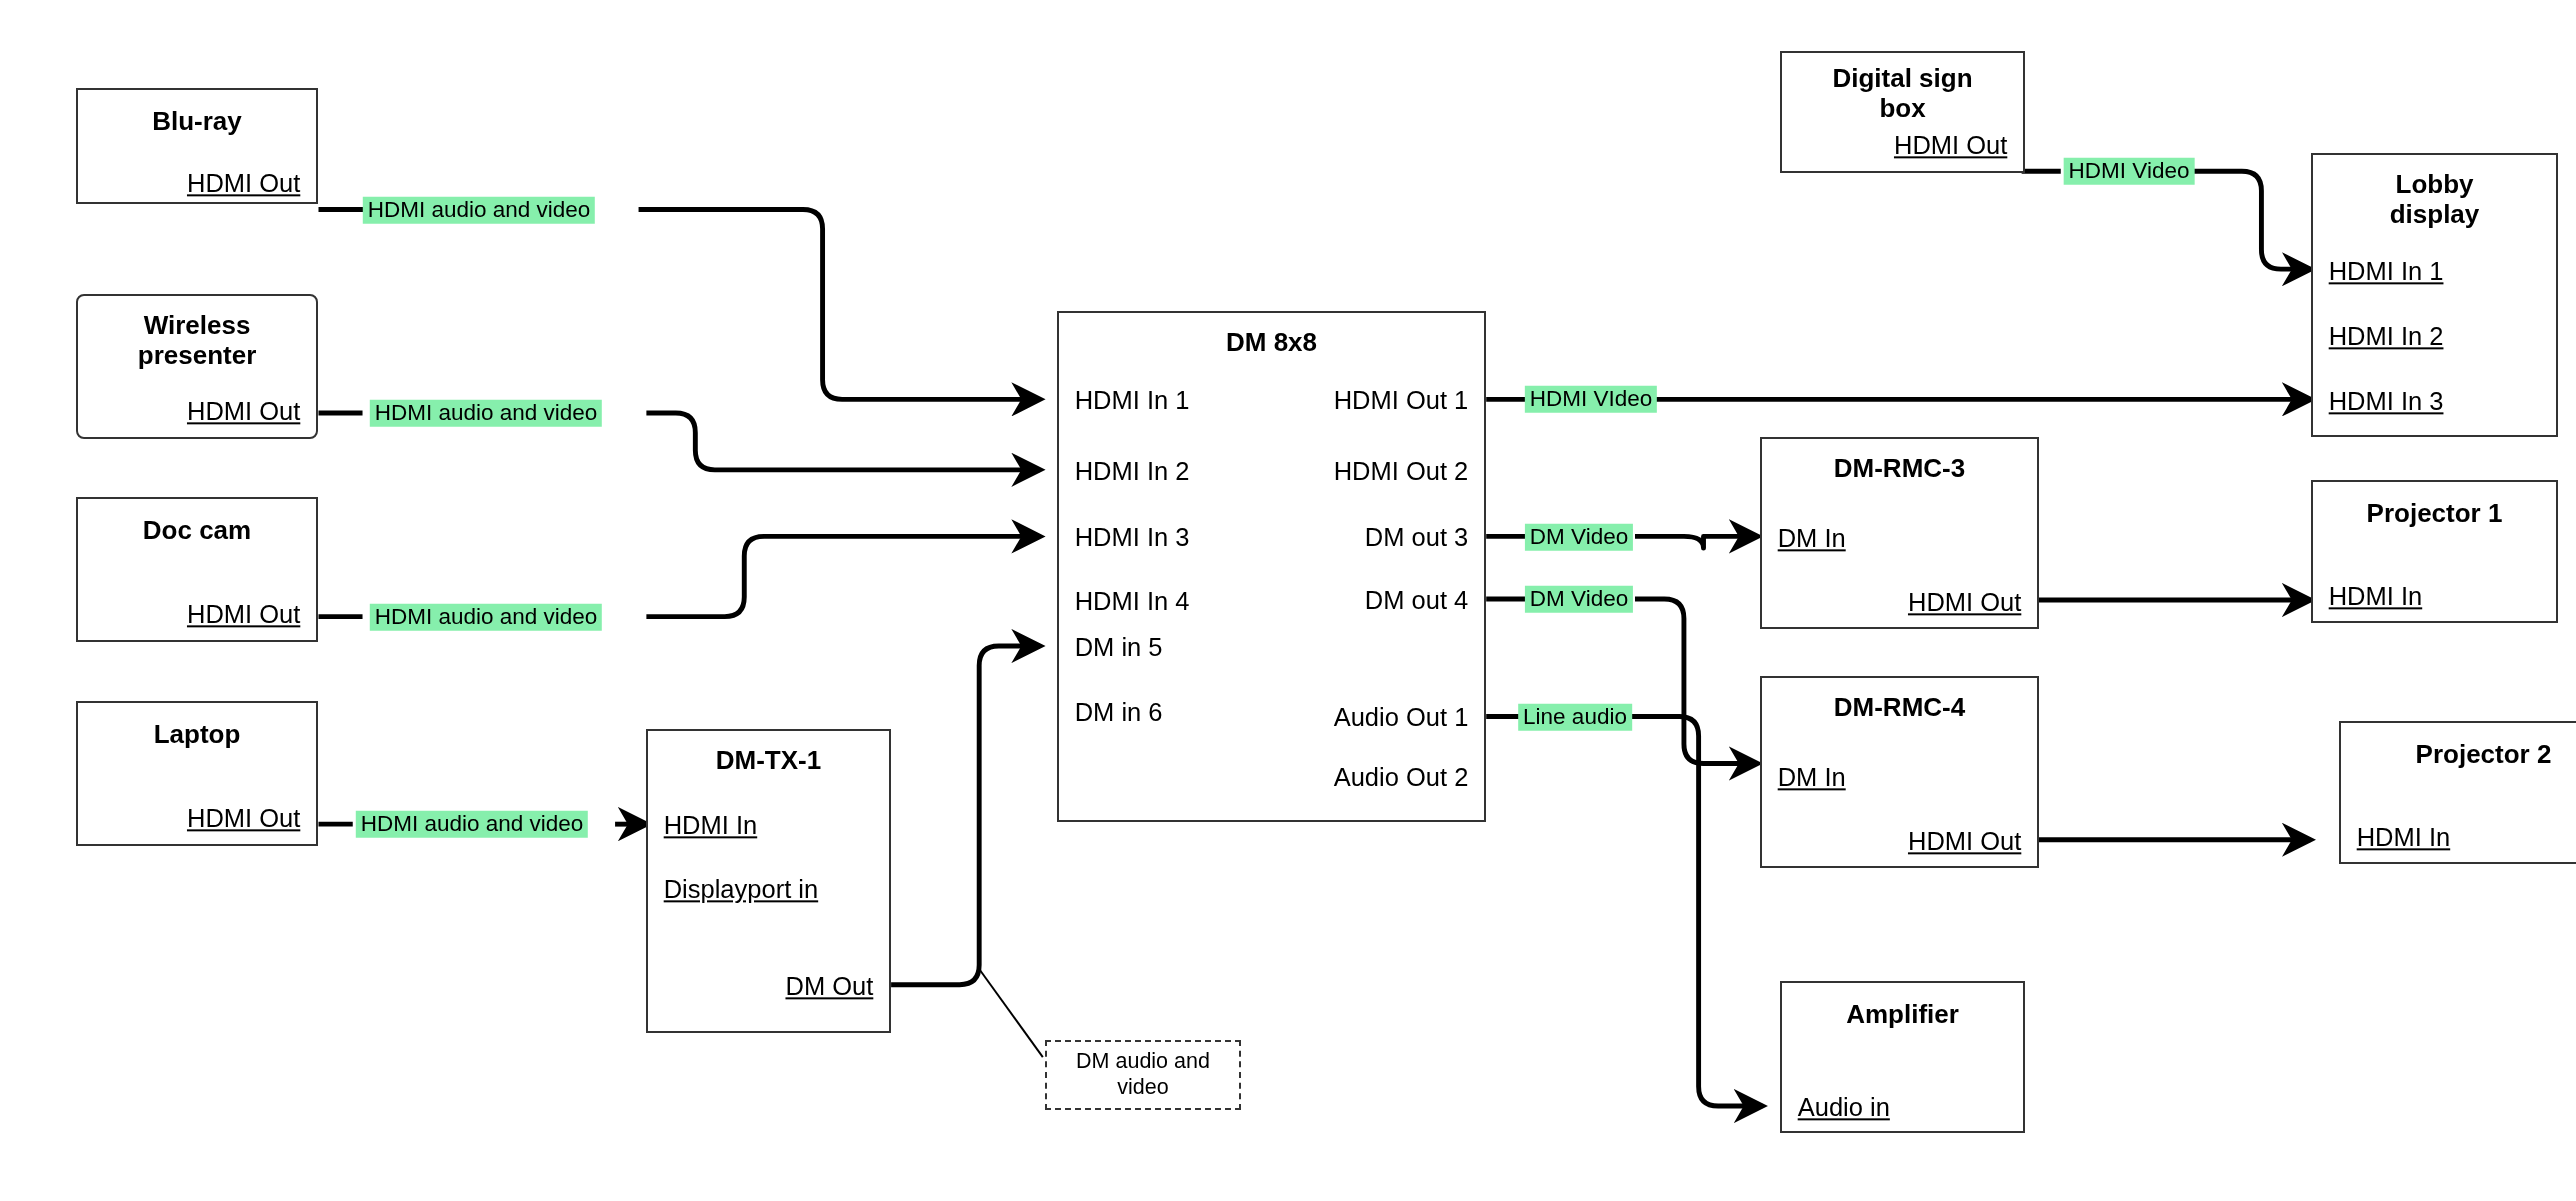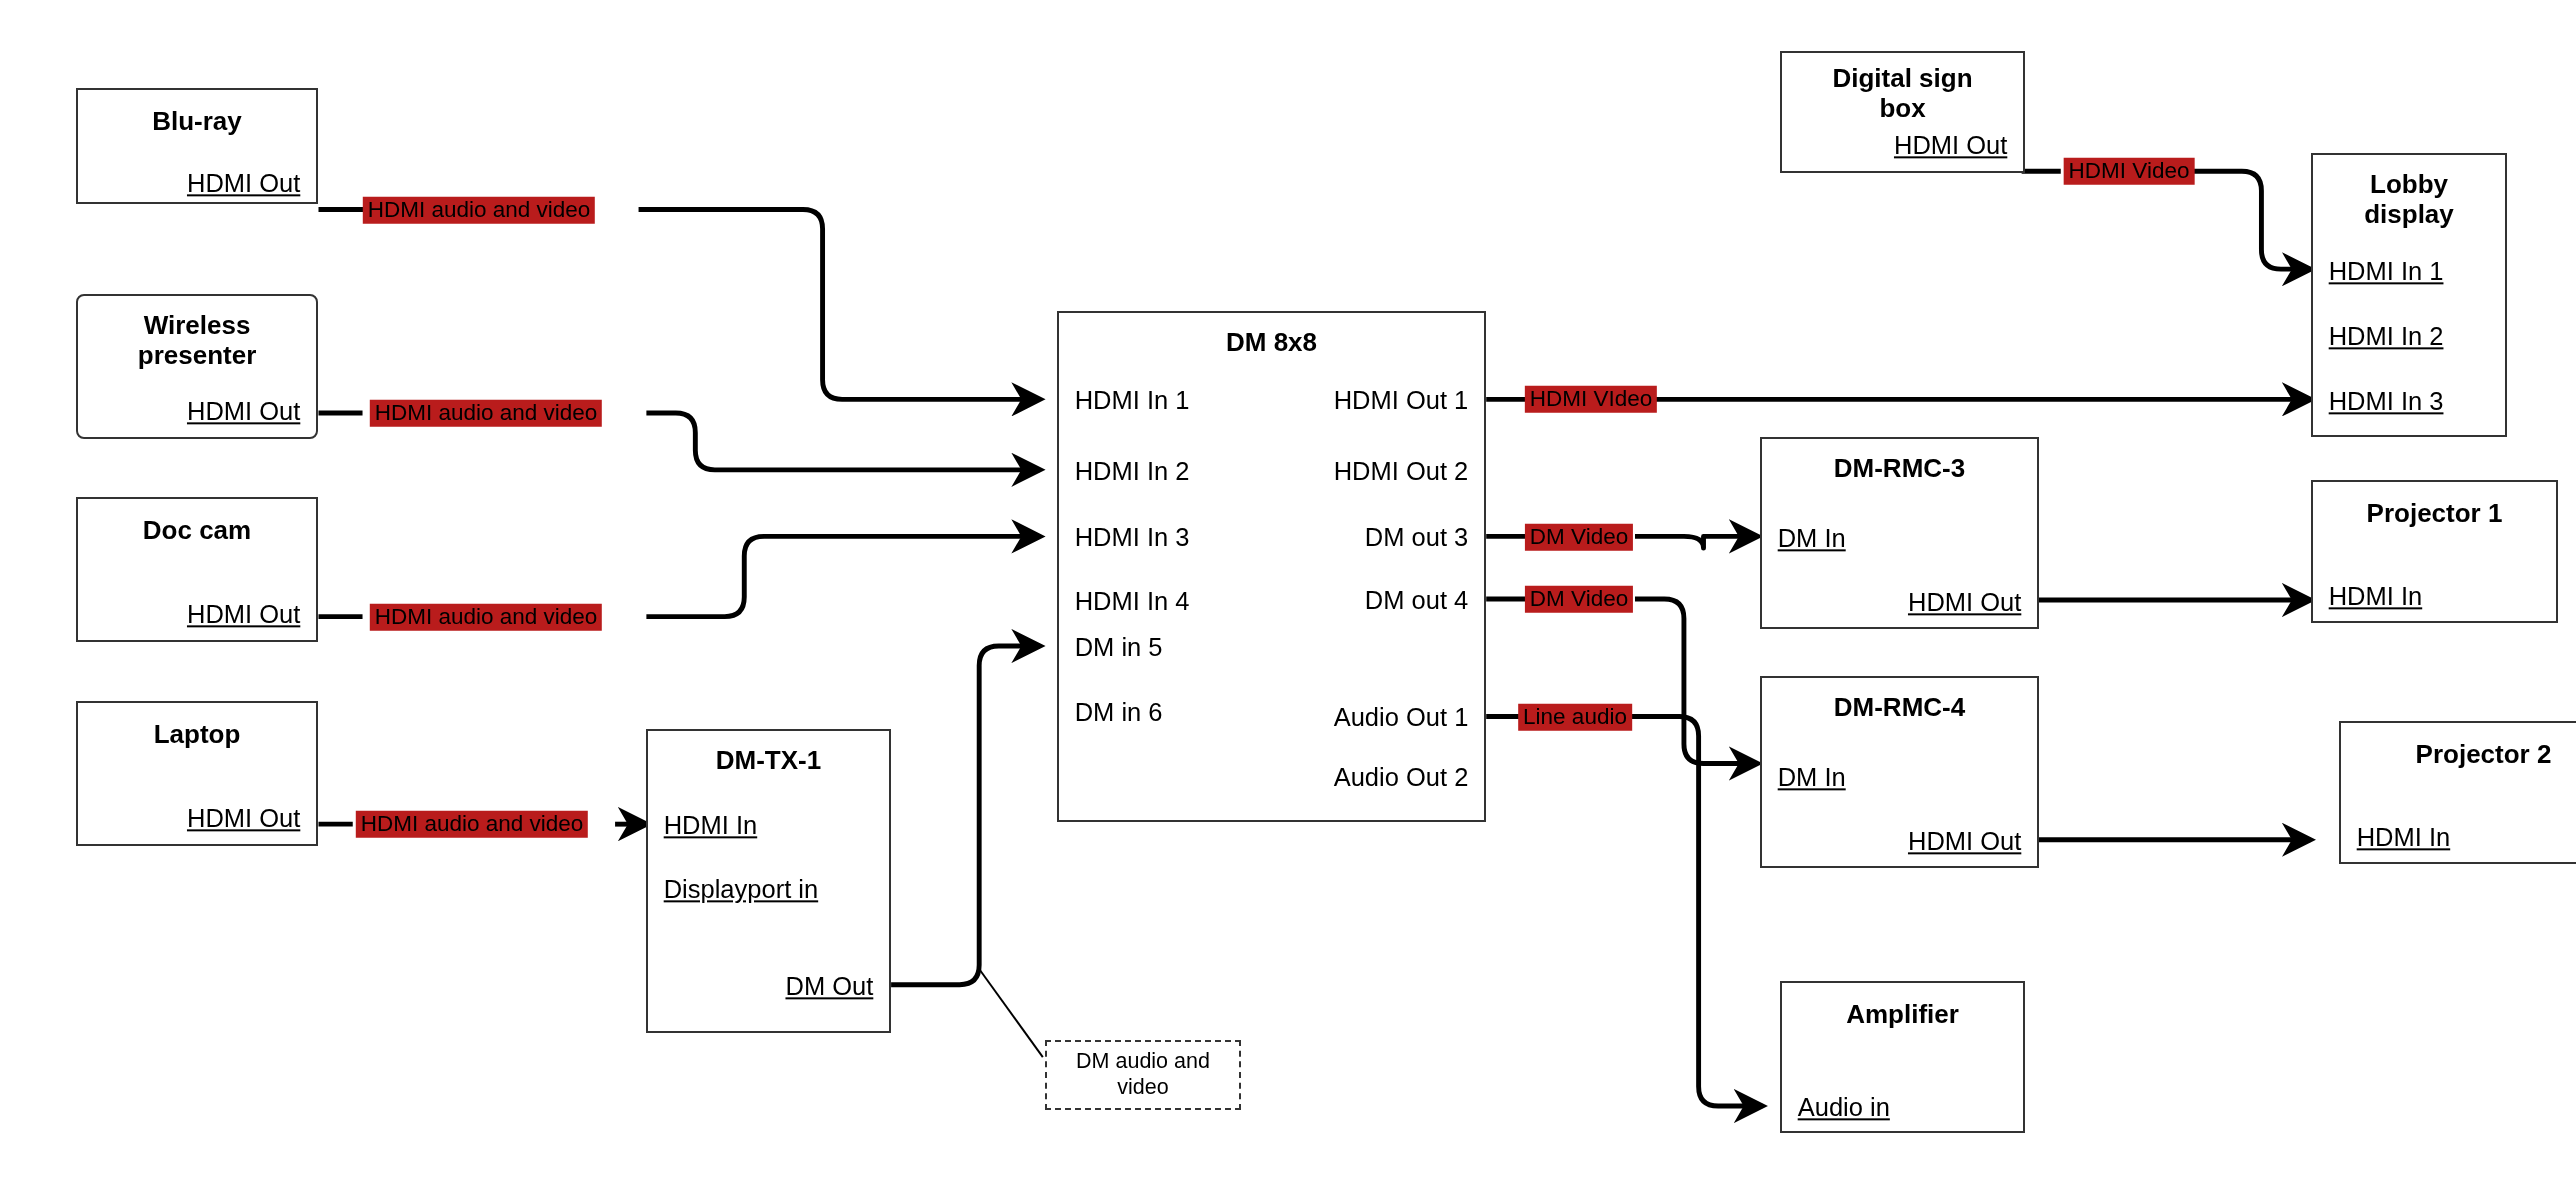--- a/index.html
+++ b/index.html
@@ -51,21 +51,21 @@
   }
   .port.left  { text-align: left; }
   .port.right { text-align: right; }
   .pad { padding-left: 15.7px; padding-right: 15.7px; text-decoration: underline; }
 
   
   .wire-label {
     position: absolute;
     font-size: 22.5px;
     color: #000000;
-    background: #b91c1c;
+    background: #86efac;
     white-space: nowrap;
     line-height: 1;
     padding: 2px 4.9px;
     transform: translate(-50%, -50%);
     text-align: center;
   }
   .callout {
     position: absolute;
     box-sizing: border-box;
     border: 2px dashed #333333;
@@ -176,21 +176,21 @@
     <div class="port right" style="position:absolute; right:15.7px; top:405px; transform:translateY(-50%);">Audio Out 1</div>
     <div class="port right" style="position:absolute; right:15.7px; top:465px; transform:translateY(-50%);">Audio Out 2</div>
   </div>
 
   <div class="node" style="left:1780px; top:51px; width:245px; height:122px;">
     <div class="node-title" style="position:absolute; left:0; right:0; top:9.8px;">Digital sign
 box</div>
     <div class="port right pad" style="position:absolute; left:0; right:0; top:93px; transform:translateY(-50%);">HDMI Out</div>
   </div>
 
-  <div class="node" style="left:2311px; top:153px; width:196px; height:284px;">
+  <div class="node" style="left:2311px; top:153px; width:247px; height:284px;">
     <div class="node-title" style="position:absolute; left:0; right:0; top:13.7px;">Lobby
 display</div>
     <div class="port left pad" style="position:absolute; left:0; right:0; top:117px; transform:translateY(-50%);">HDMI In 1</div>
     <div class="port left pad" style="position:absolute; left:0; right:0; top:182px; transform:translateY(-50%);">HDMI In 2</div>
     <div class="port left pad" style="position:absolute; left:0; right:0; top:247px; transform:translateY(-50%);">HDMI In 3</div>
   </div>
 
   <div class="node" style="left:1760px; top:437px; width:279px; height:192px;">
     <div class="node-title" style="position:absolute; left:0; right:0; top:13.7px;">DM-RMC-3</div>
     <div class="port left pad" style="position:absolute; left:0; right:0; top:100px; transform:translateY(-50%);">DM In</div>

